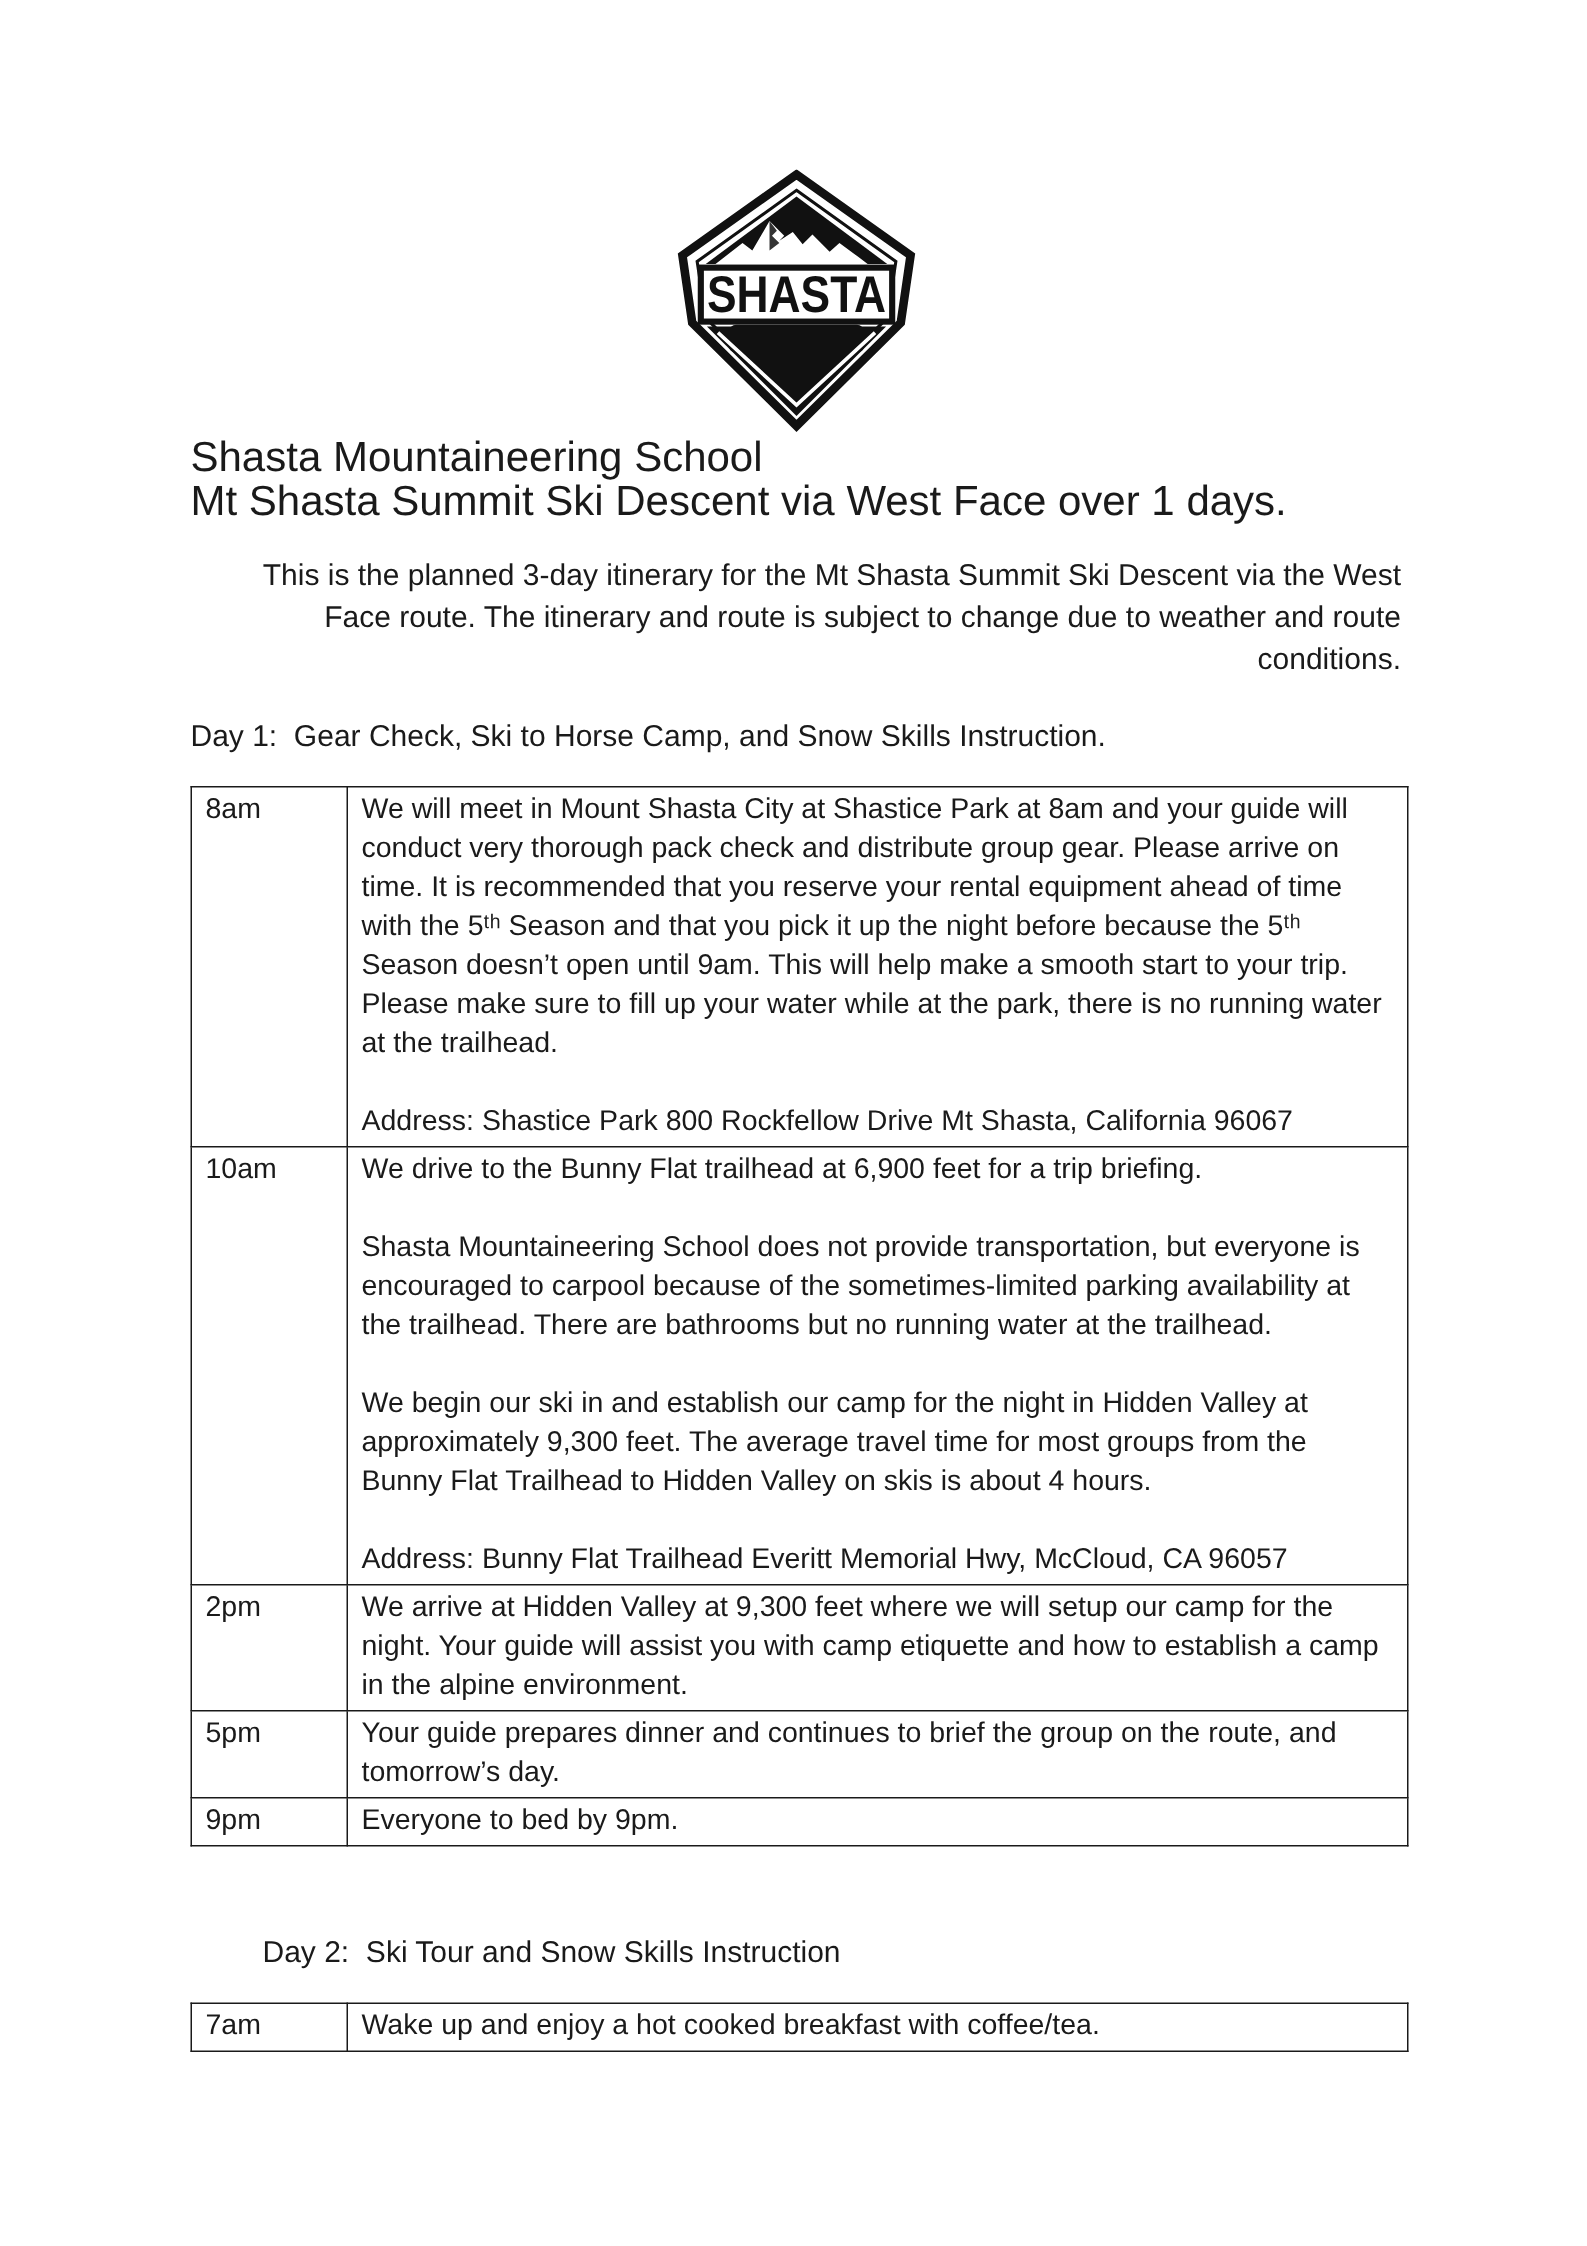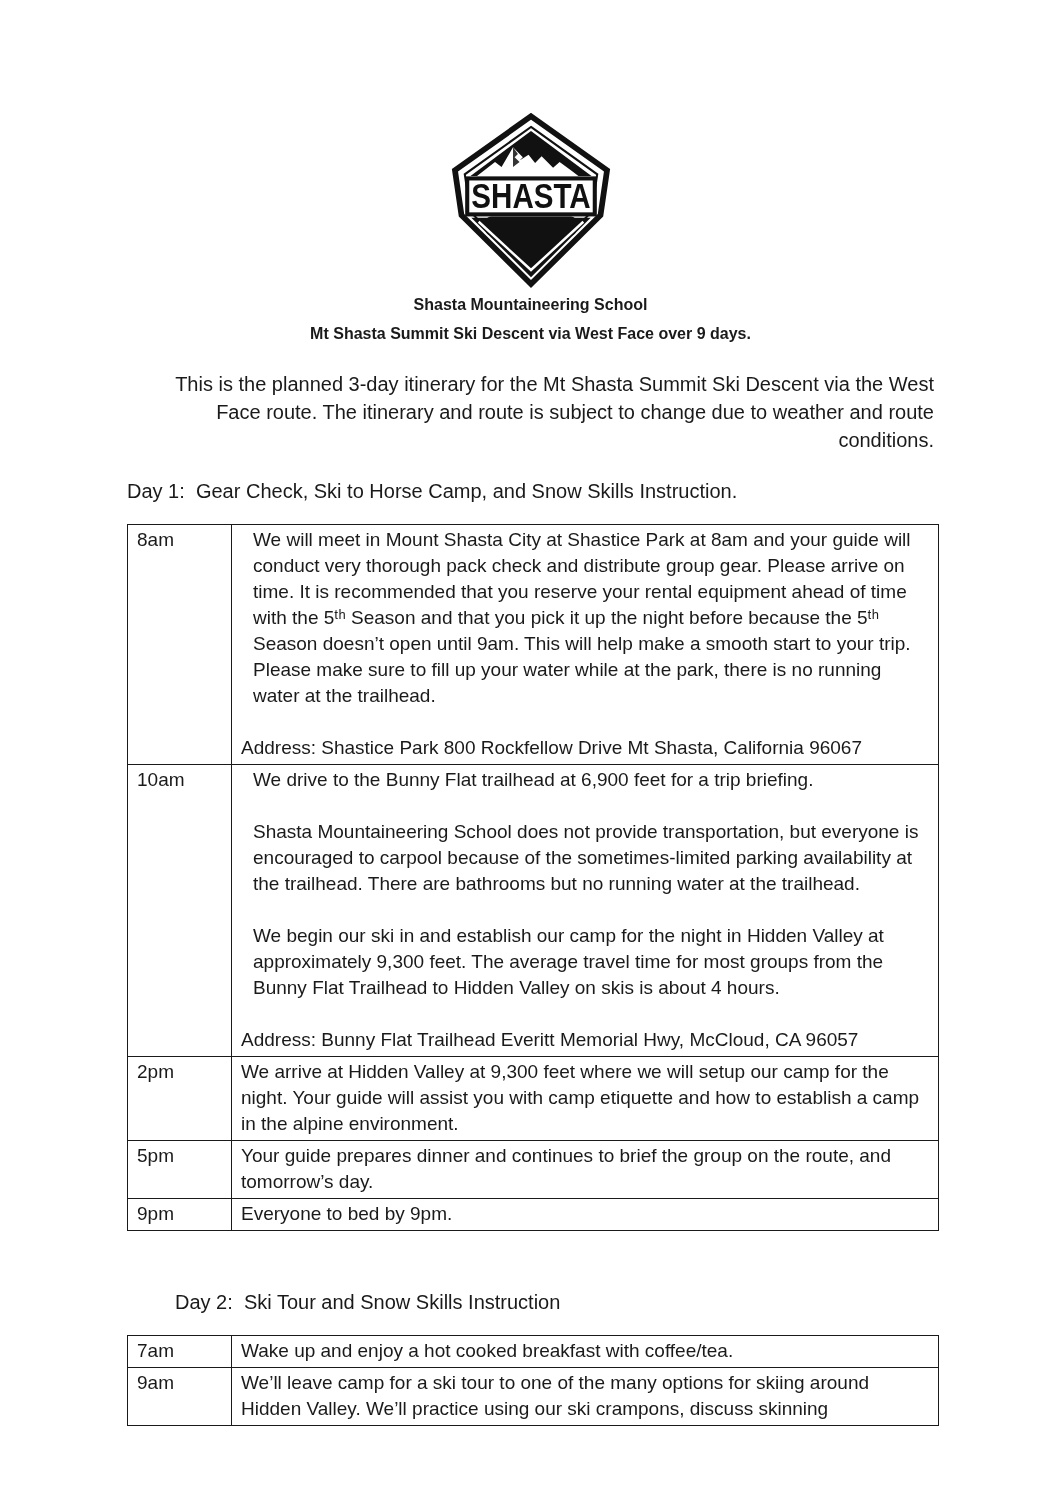--- a/index.html
+++ b/index.html
@@ -17,24 +17,24 @@
   .page {
     width: 807px;
     margin-left: 127px;
   }
   .logo-wrap {
     width: 164px;
     margin: 113px auto 0 auto;
   }
   .logo-wrap svg { display: block; }
   .doc-title {
-    font-size: 16px;
+    font-size: 28px;
     line-height: 29px;
-    font-weight: bold;
-    text-align: center;
+    font-weight: normal;
+    text-align: left;
     white-space: pre-wrap;
   }
   .doc-title.first { margin-top: 2px; }
   .intro {
     margin: 22px 0 0 0;
     font-size: 20px;
     line-height: 28px;
     text-align: right;
   }
   .day-heading {
@@ -52,21 +52,21 @@
     table-layout: fixed;
   }
   table.itinerary td {
     border: 1.5px solid #1a1a1a;
     vertical-align: top;
     font-size: 19px;
     line-height: 26px;
     padding: 2px 8px 3px 9px;
   }
   td.time-cell { width: 86px; }
-  td.desc-cell p { margin: 0 0 26px 12px; }
+  td.desc-cell p { margin: 0 0 26px 0; }
   td.desc-cell p:last-child { margin: 0; }
 </style>
 </head>
 <body>
 
 <div class="page">
 
   <div class="logo-wrap">
     <svg width="164" height="175" viewBox="0 0 200 214">
 
@@ -89,21 +89,21 @@
       <text x="100" y="163" text-anchor="middle" font-family="Liberation Sans, DejaVu Sans, sans-serif" font-size="13" font-weight="bold" fill="#111111" textLength="62" lengthAdjust="spacingAndGlyphs">SCHOOL</text>
 
       <g>
         <polygon points="27,128 100,201 173,128" fill="#111111"></polygon>
         <polyline points="36,133 100,192 164,133" fill="none" stroke="#ffffff" stroke-width="3"></polyline>
       </g>
     </svg>
   </div>
 
   <div class="doc-title first">Shasta Mountaineering School</div>
-  <div class="doc-title">Mt Shasta Summit Ski Descent via West Face over 9 days.</div>
+  <div class="doc-title">Mt Shasta Summit Ski Descent via West Face over 1 days.</div>
 
   <p class="intro">This is the planned 3-day itinerary for the Mt Shasta Summit Ski Descent via the West Face route. The itinerary and route is subject to change due to weather and route conditions.</p>
 
   <div class="day-heading">Day 1:  Gear Check, Ski to Horse Camp, and Snow Skills Instruction.</div>
   <table class="itinerary">
     <tbody>
         <tr>
           <td class="time-cell">8am</td>
           <td class="desc-cell">
             <p>We will meet in Mount Shasta City at Shastice Park at 8am and your guide will conduct very thorough pack check and distribute group gear. Please arrive on time. It is recommended that you reserve your rental equipment ahead of time with the 5ᵗʰ Season and that you pick it up the night before because the 5ᵗʰ Season doesn’t open until 9am. This will help make a smooth start to your trip. Please make sure to fill up your water while at the park, there is no running water at the trailhead.</p>
@@ -142,22 +142,16 @@
 
   <div class="day-heading day2">Day 2:  Ski Tour and Snow Skills Instruction</div>
   <table class="itinerary">
     <tbody>
         <tr>
           <td class="time-cell">7am</td>
           <td class="desc-cell">
             <p>Wake up and enjoy a hot cooked breakfast with coffee/tea.</p>
           </td>
         </tr>
-        <tr>
-          <td class="time-cell">9am</td>
-          <td class="desc-cell">
-            <p>We’ll leave camp for a ski tour to one of the many options for skiing around Hidden Valley. We’ll practice using our ski crampons, discuss skinning</p>
-          </td>
-        </tr>
       </tbody>
   </table>
 
 </div>
 
 </body></html>

